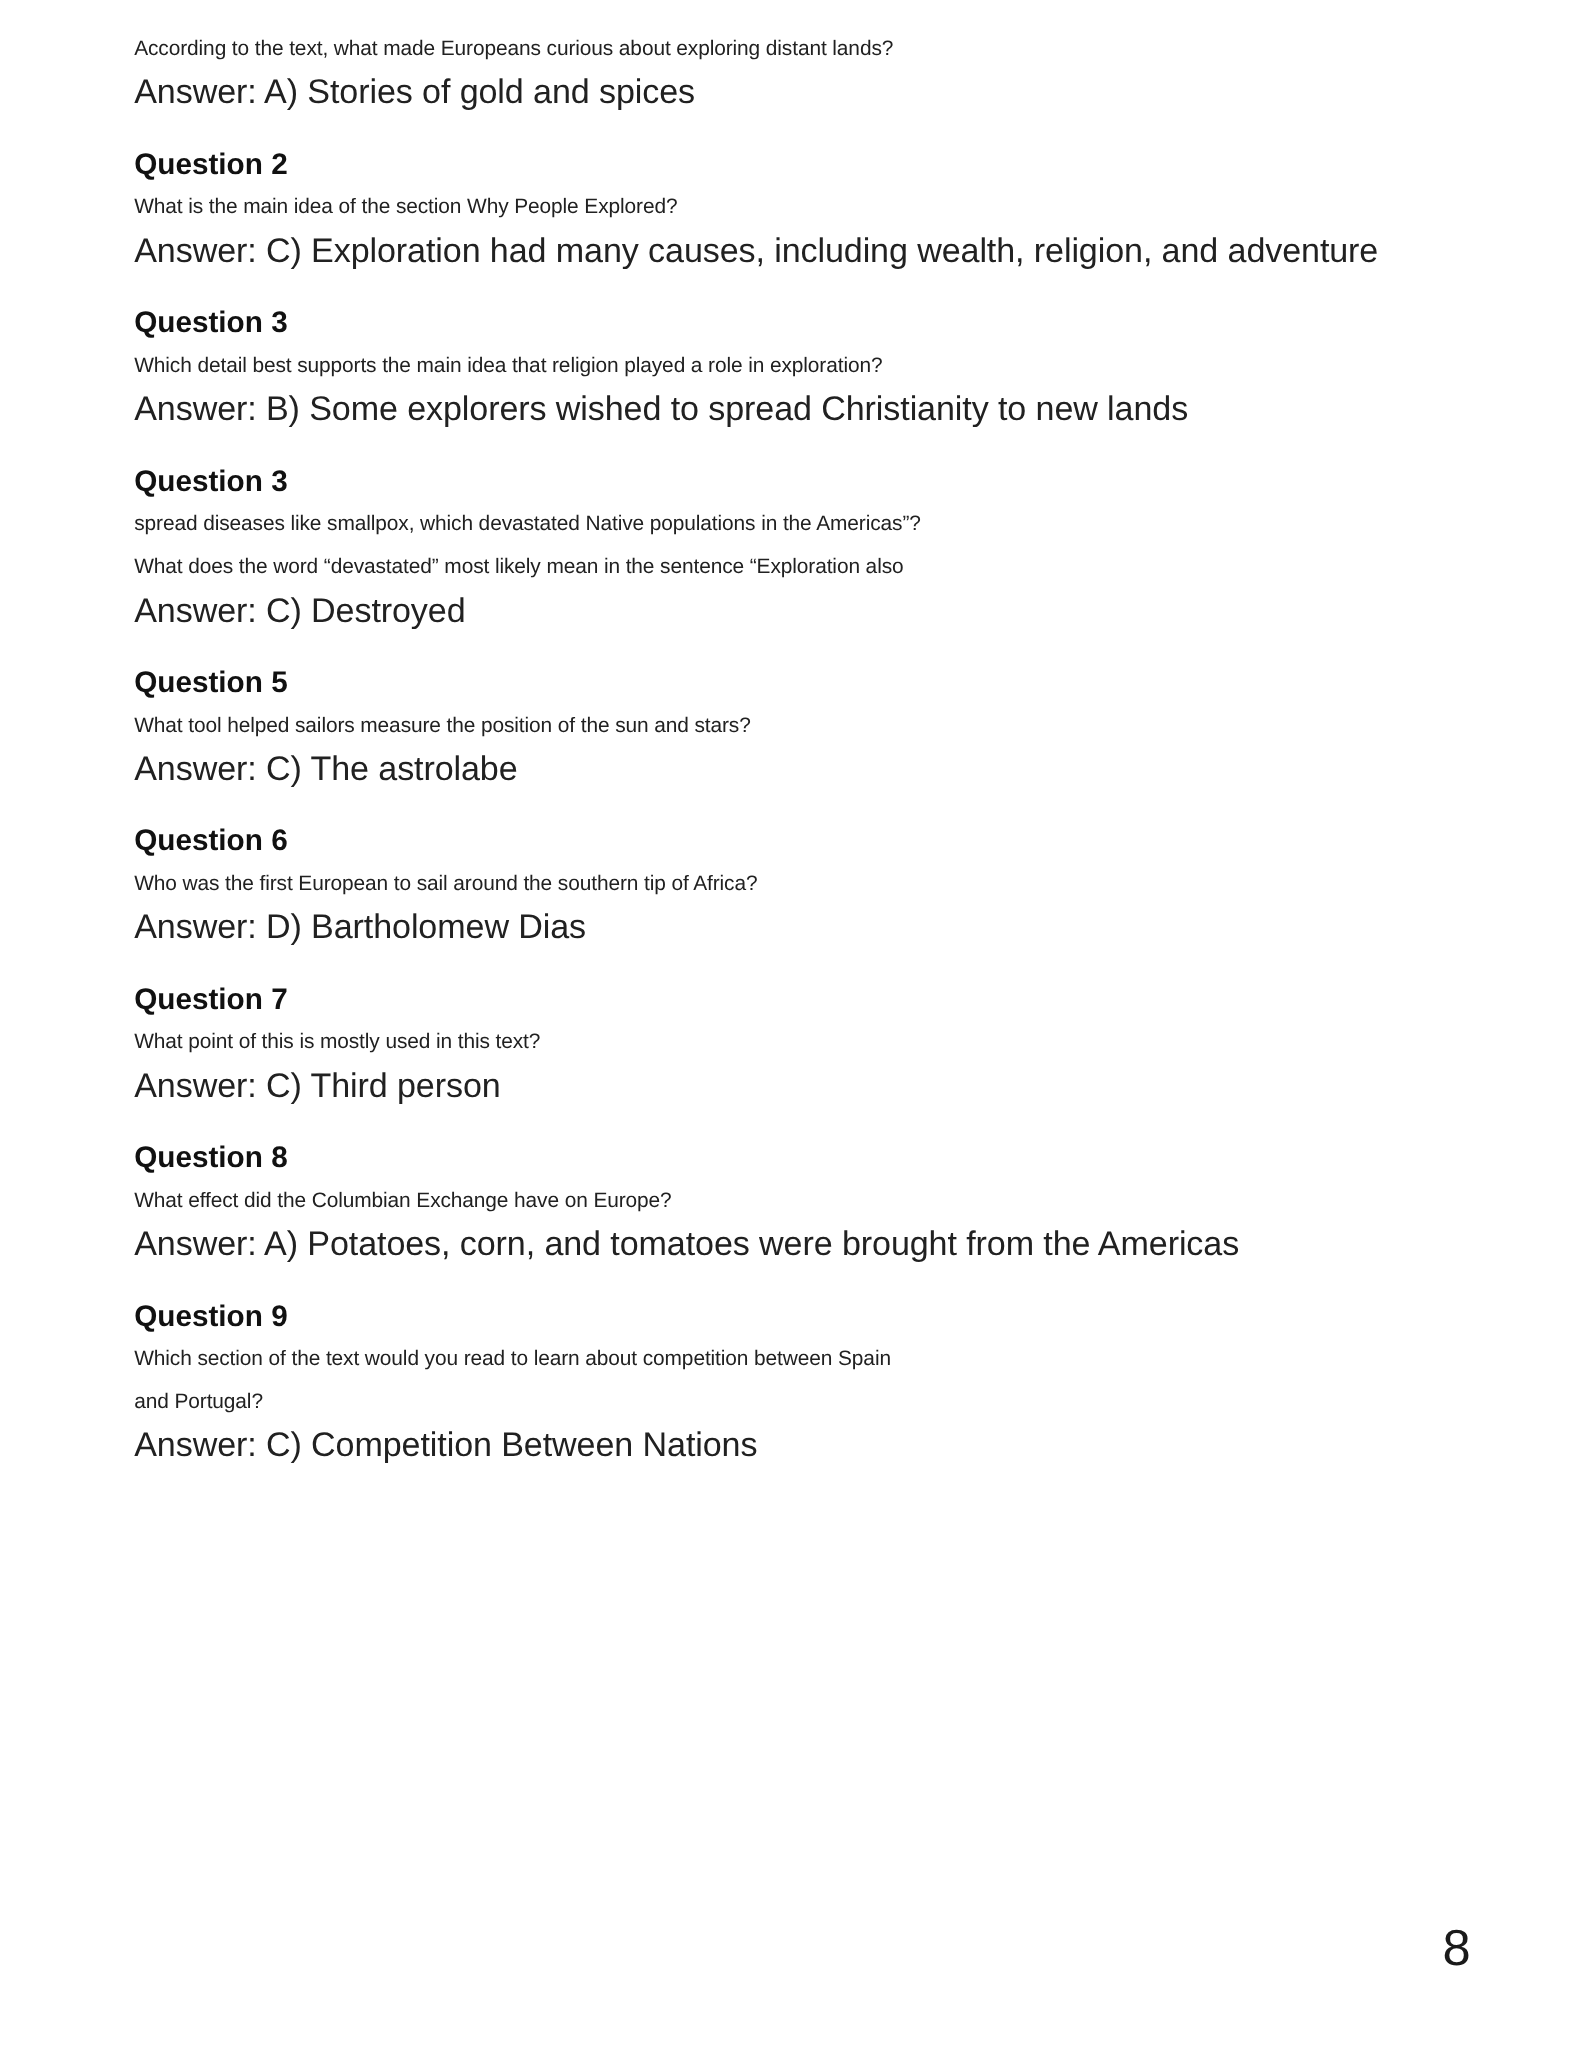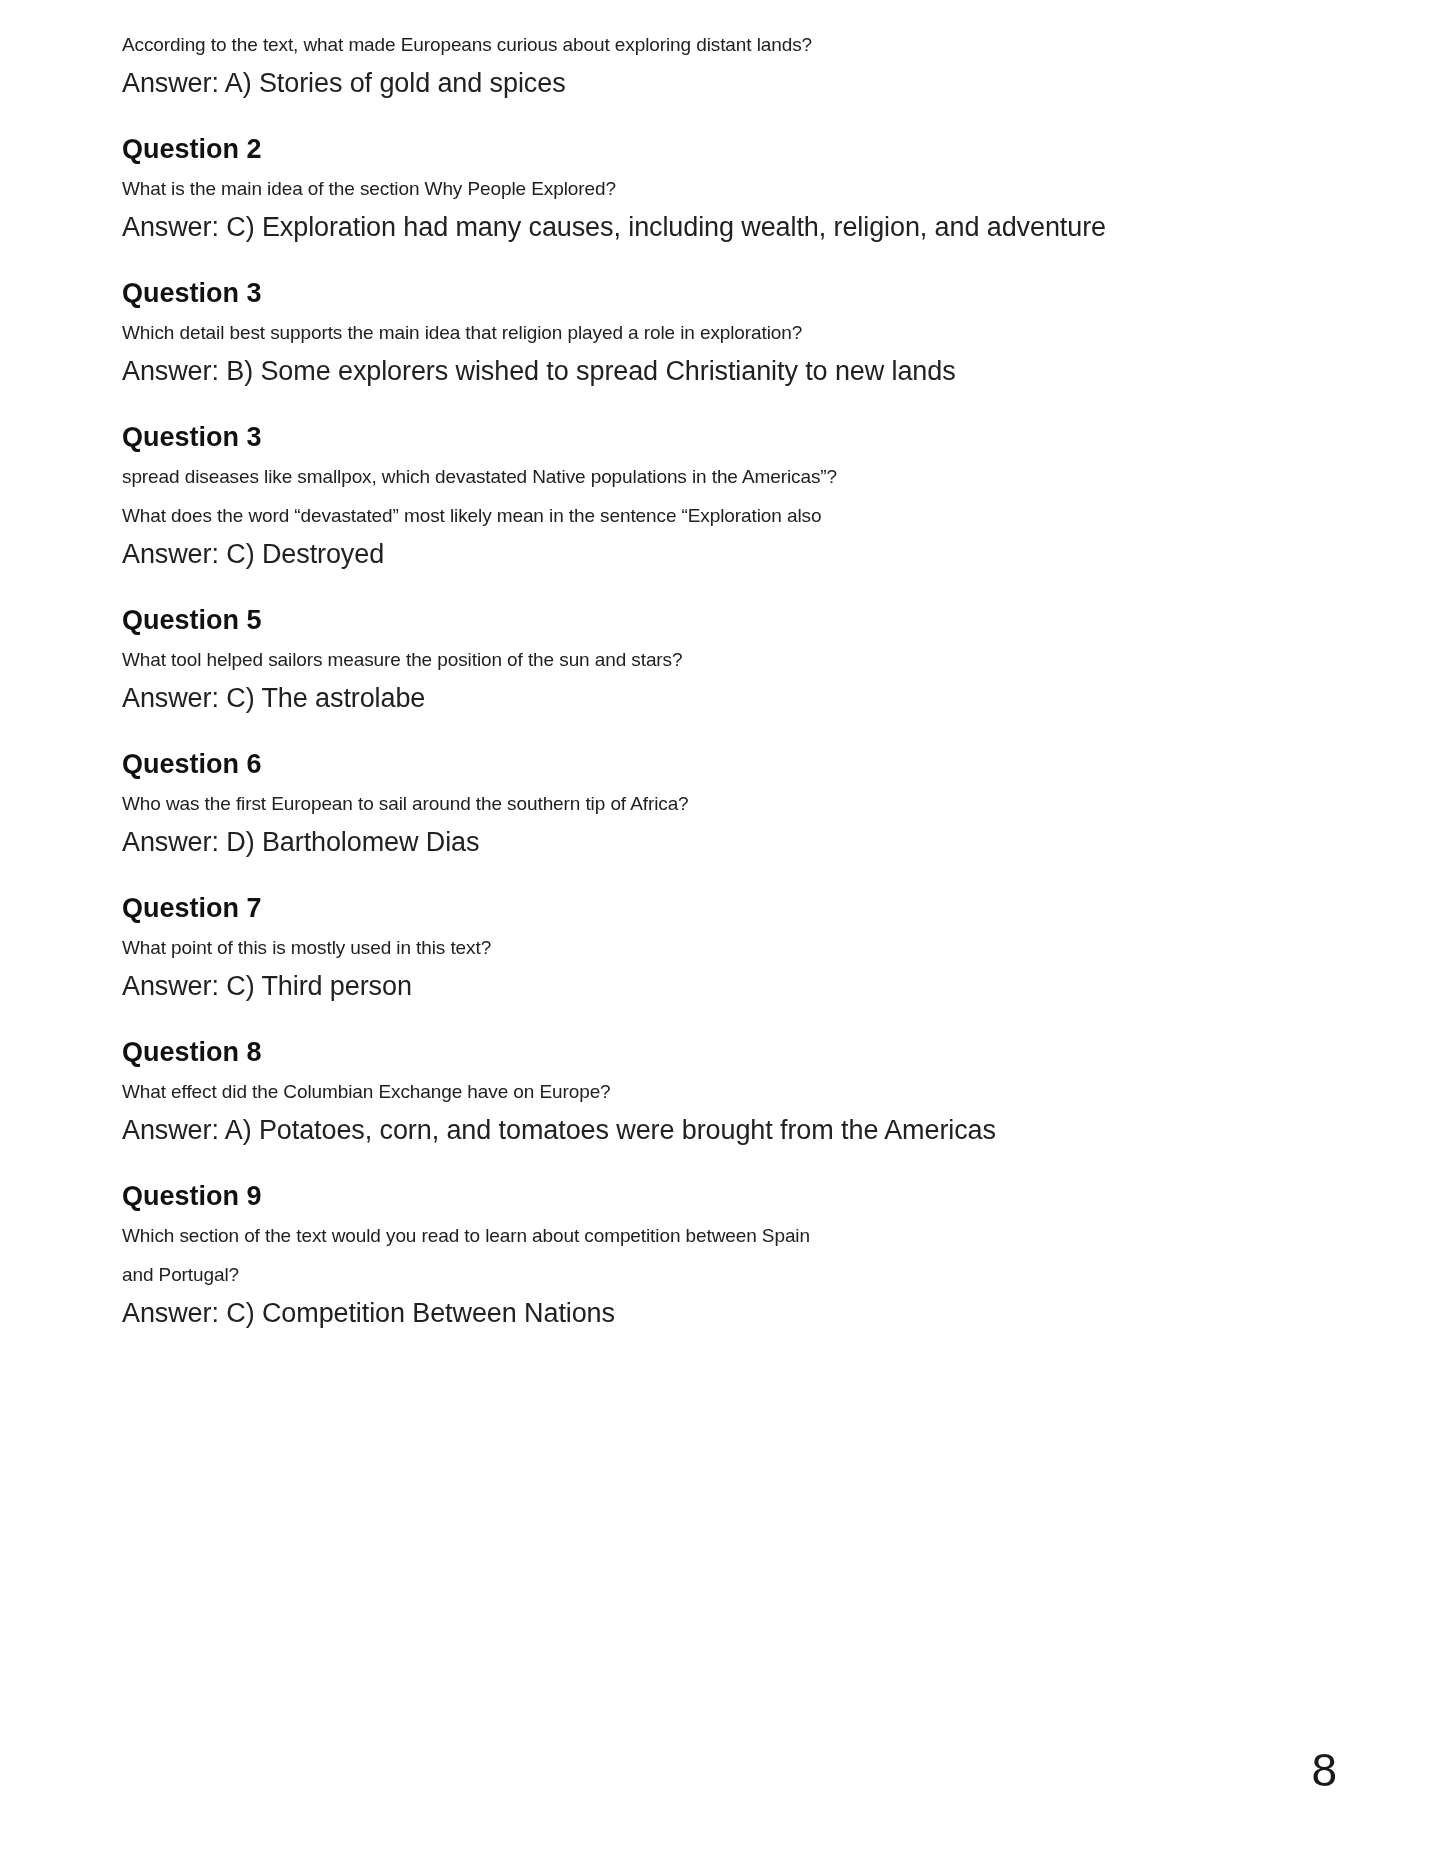--- a/index.html
+++ b/index.html
@@ -51,21 +51,21 @@
     white-space: nowrap;
   }
   .qa-line {
     font-size: 19px;
     line-height: 39px;
     letter-spacing: -0.1px;
     white-space: nowrap;
     color: #212121;
   }
   .qa-answer {
-    font-size: 27px;
+    font-size: 31px;
     line-height: 39px;
     letter-spacing: -0.1px;
     white-space: nowrap;
     color: #212121;
   }
   .page-number {
     position: absolute;
     top: 1722px;
     right: 108px;
     font-size: 46px;

